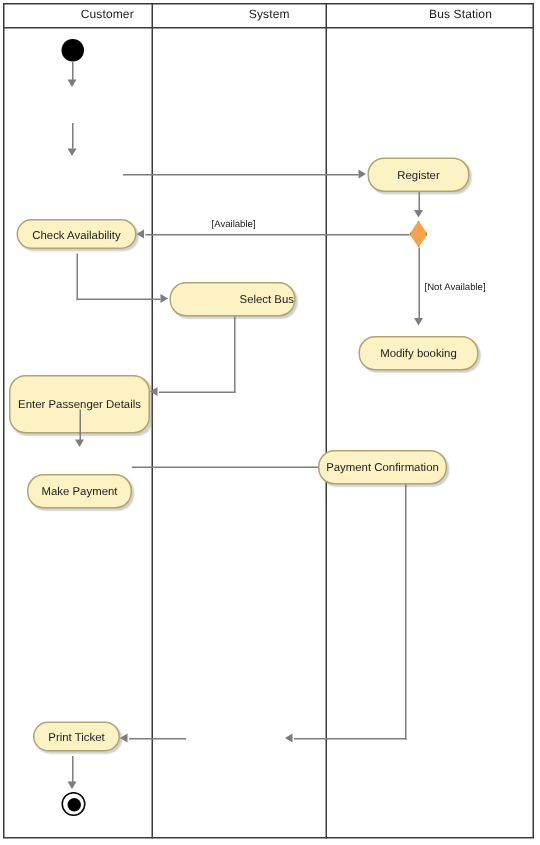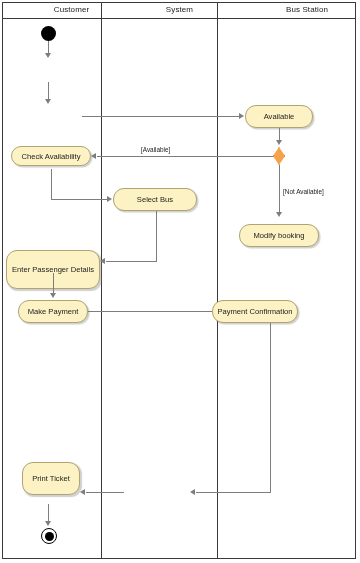--- a/index.html
+++ b/index.html
@@ -175,50 +175,50 @@
   <div class="edge-h" style="left:51px; top:199px; width:56px;"></div>
   <div class="arrow arrow-right" style="left:107px; top:196px;"></div>
 
   <div class="activity" style="left:6px; top:250px; width:94px; height:39px;">
     <span>Enter Passenger Details</span>
   </div>
 
   <div class="edge-v" style="left:53px; top:273px; height:21px;"></div>
   <div class="arrow arrow-down" style="left:50px; top:293px;"></div>
 
-  <div class="activity" style="left:18px; top:300px; width:70px; height:23px;">
+  <div class="activity" style="left:18px; top:316px; width:70px; height:23px;">
     <span>Make Payment</span>
   </div>
 
   <div class="edge-h" style="left:88px; top:311px; width:135px;"></div>
   <div class="arrow arrow-right" style="left:222px; top:308px;"></div>
 
-  <div class="activity" style="left:22px; top:462px; width:58px; height:33px;text-align:right;">
+  <div class="activity" style="left:22px; top:481px; width:58px; height:20px;text-align:right;">
     <span>Print Ticket</span>
   </div>
 
   <div class="edge-v" style="left:48px; top:504px; height:18px;"></div>
   <div class="arrow arrow-down" style="left:45px; top:521px;"></div>
 
   <div class="final-node" style="left:41px; top:528px;"></div>
 
-  <div class="activity" style="left:113px; top:188px; width:84px; height:23px;">
+  <div class="activity" style="left:113px; top:188px; width:84px; height:23px;justify-content:flex-end;">
     <span>Select Bus</span>
   </div>
 
   <div class="edge-v" style="left:156px; top:211px; height:51px;"></div>
   <div class="edge-h" style="left:106px; top:261px; width:51px;"></div>
   <div class="arrow arrow-left" style="left:100px; top:258px;"></div>
 
 
   <div class="edge-h" style="left:86px; top:492px; width:38px;"></div>
   <div class="arrow arrow-left" style="left:80px; top:489px;"></div>
 
   <div class="activity" style="left:245px; top:105px; width:68px; height:23px;">
-    <span>Available</span>
+    <span>Register</span>
   </div>
 
   <div class="edge-h" style="left:82px; top:116px; width:157px;"></div>
   <div class="arrow arrow-right" style="left:239px; top:113px;"></div>
 
   <div class="edge-v" style="left:279px; top:128px; height:13px;"></div>
   <div class="arrow arrow-down" style="left:276px; top:140px;"></div>
 
   <div class="decision" style="left:273px; top:147px;"></div>
 

